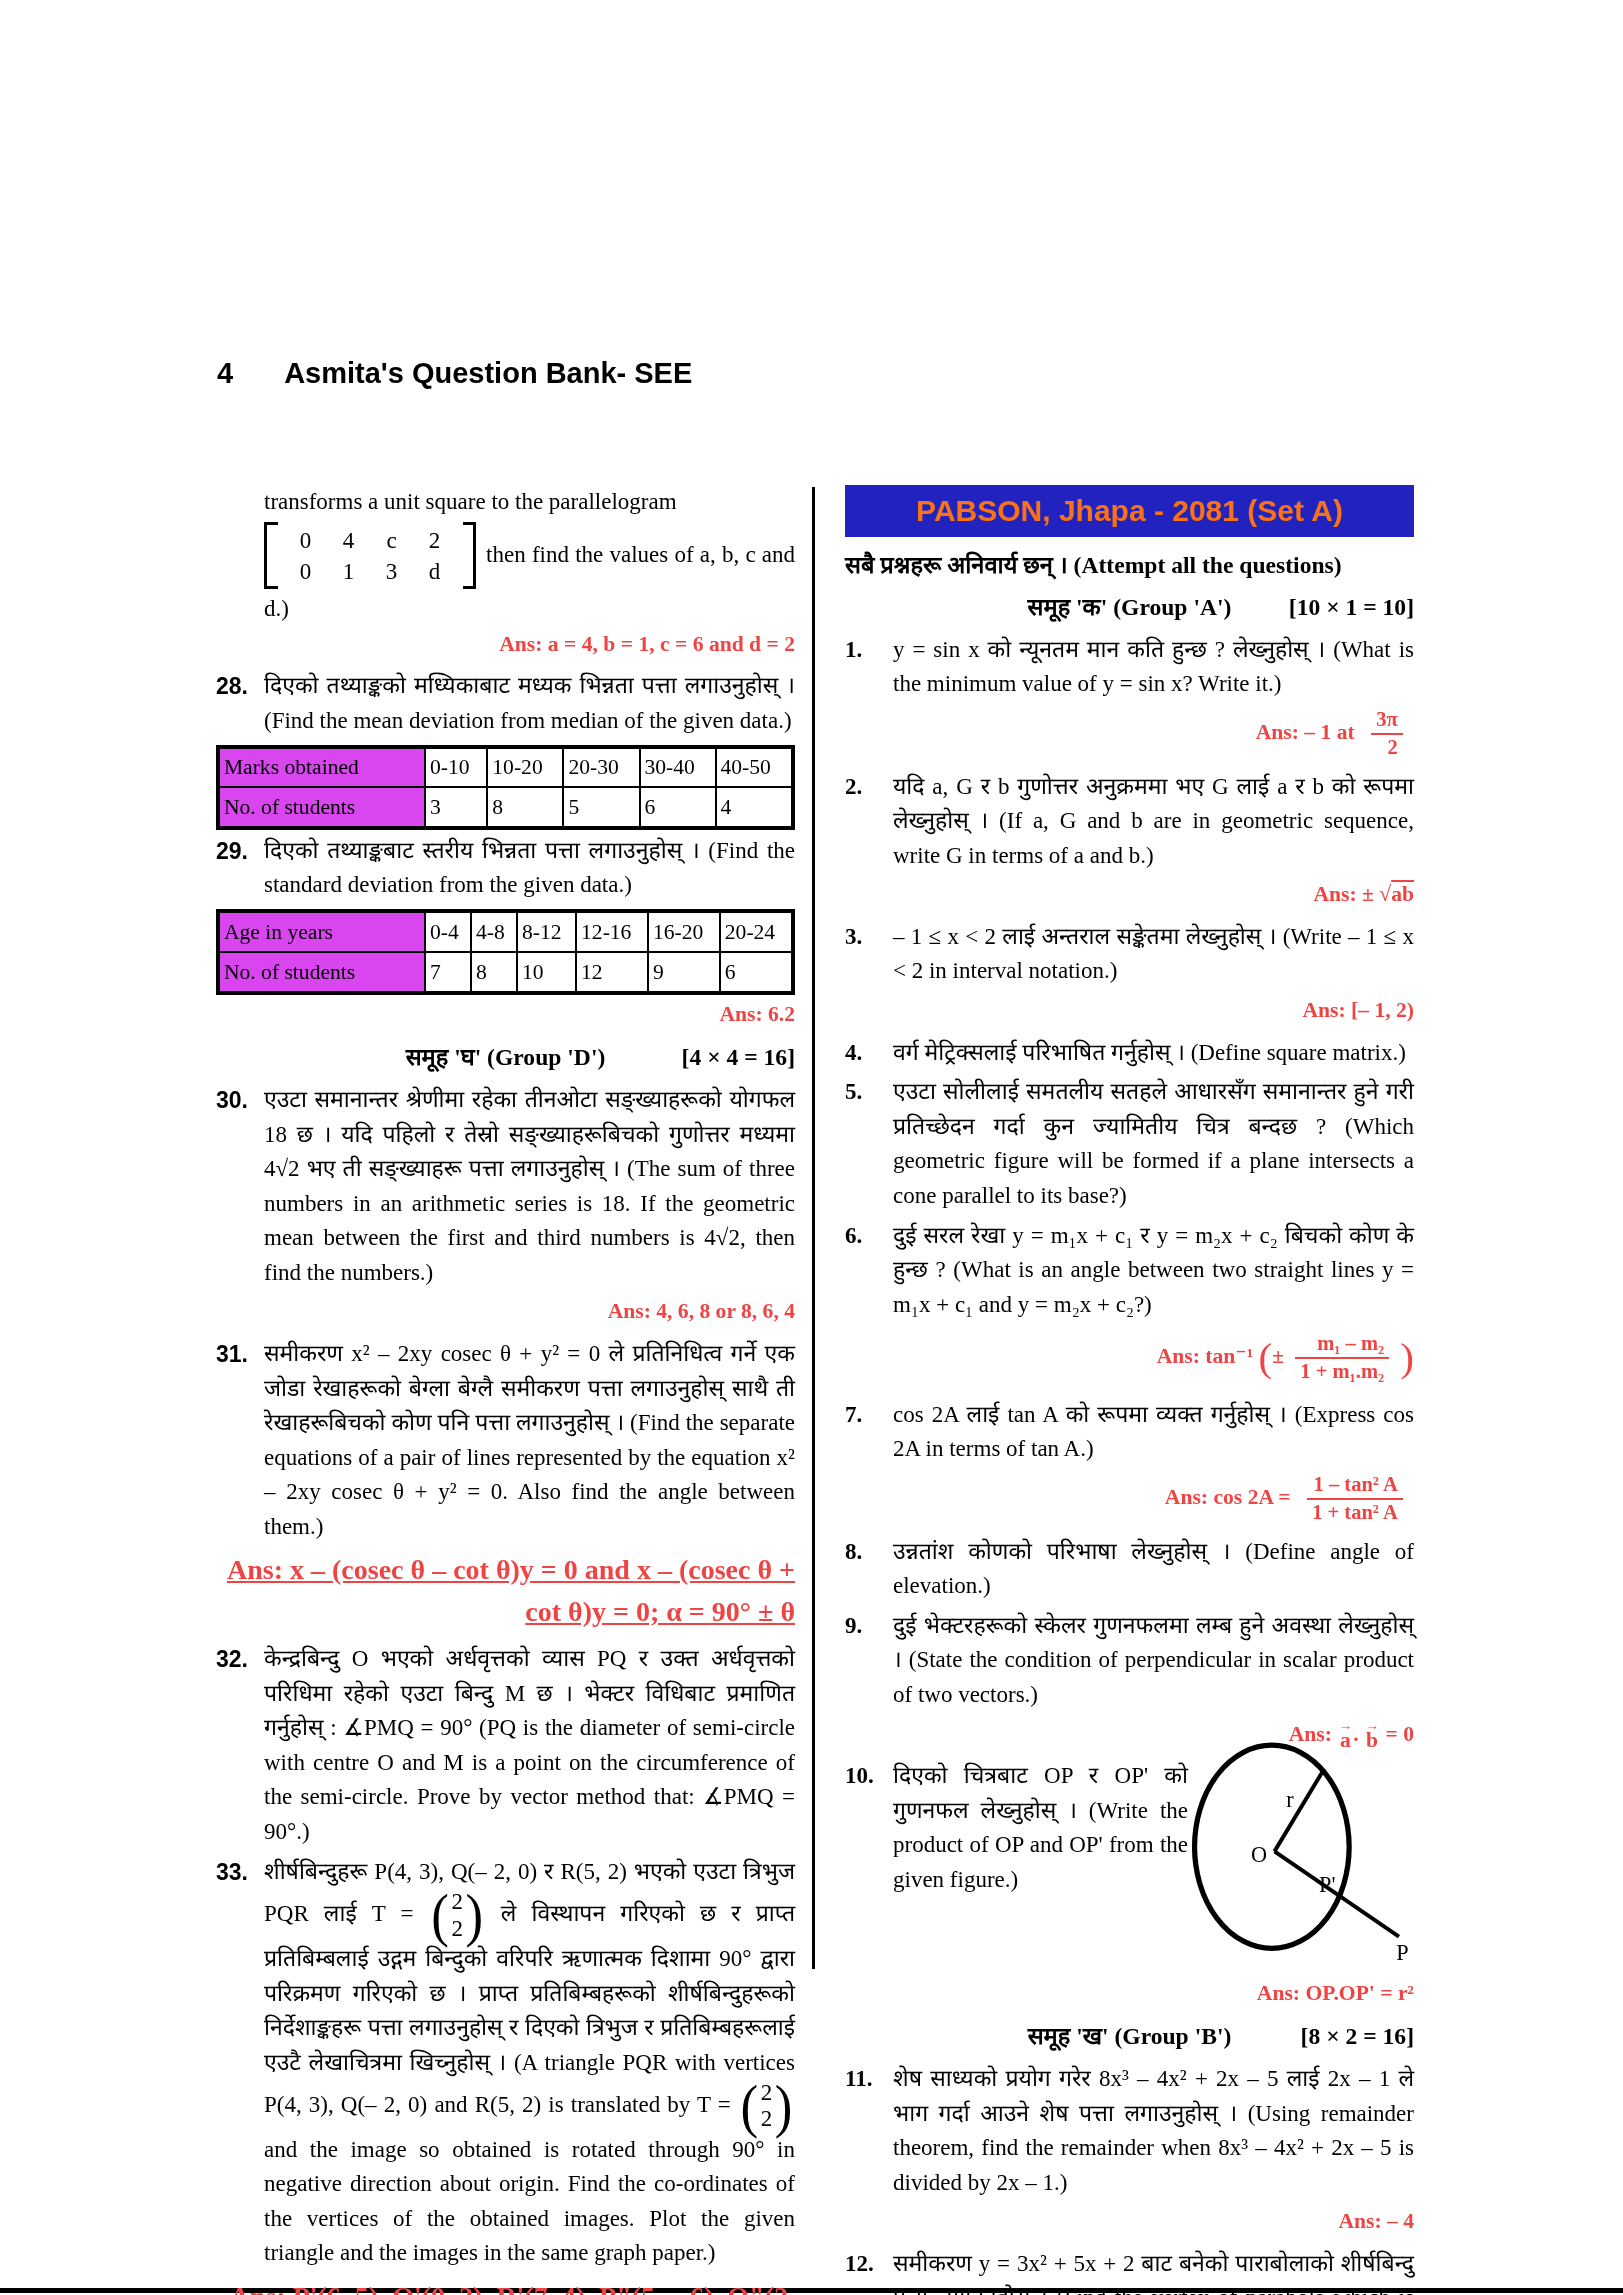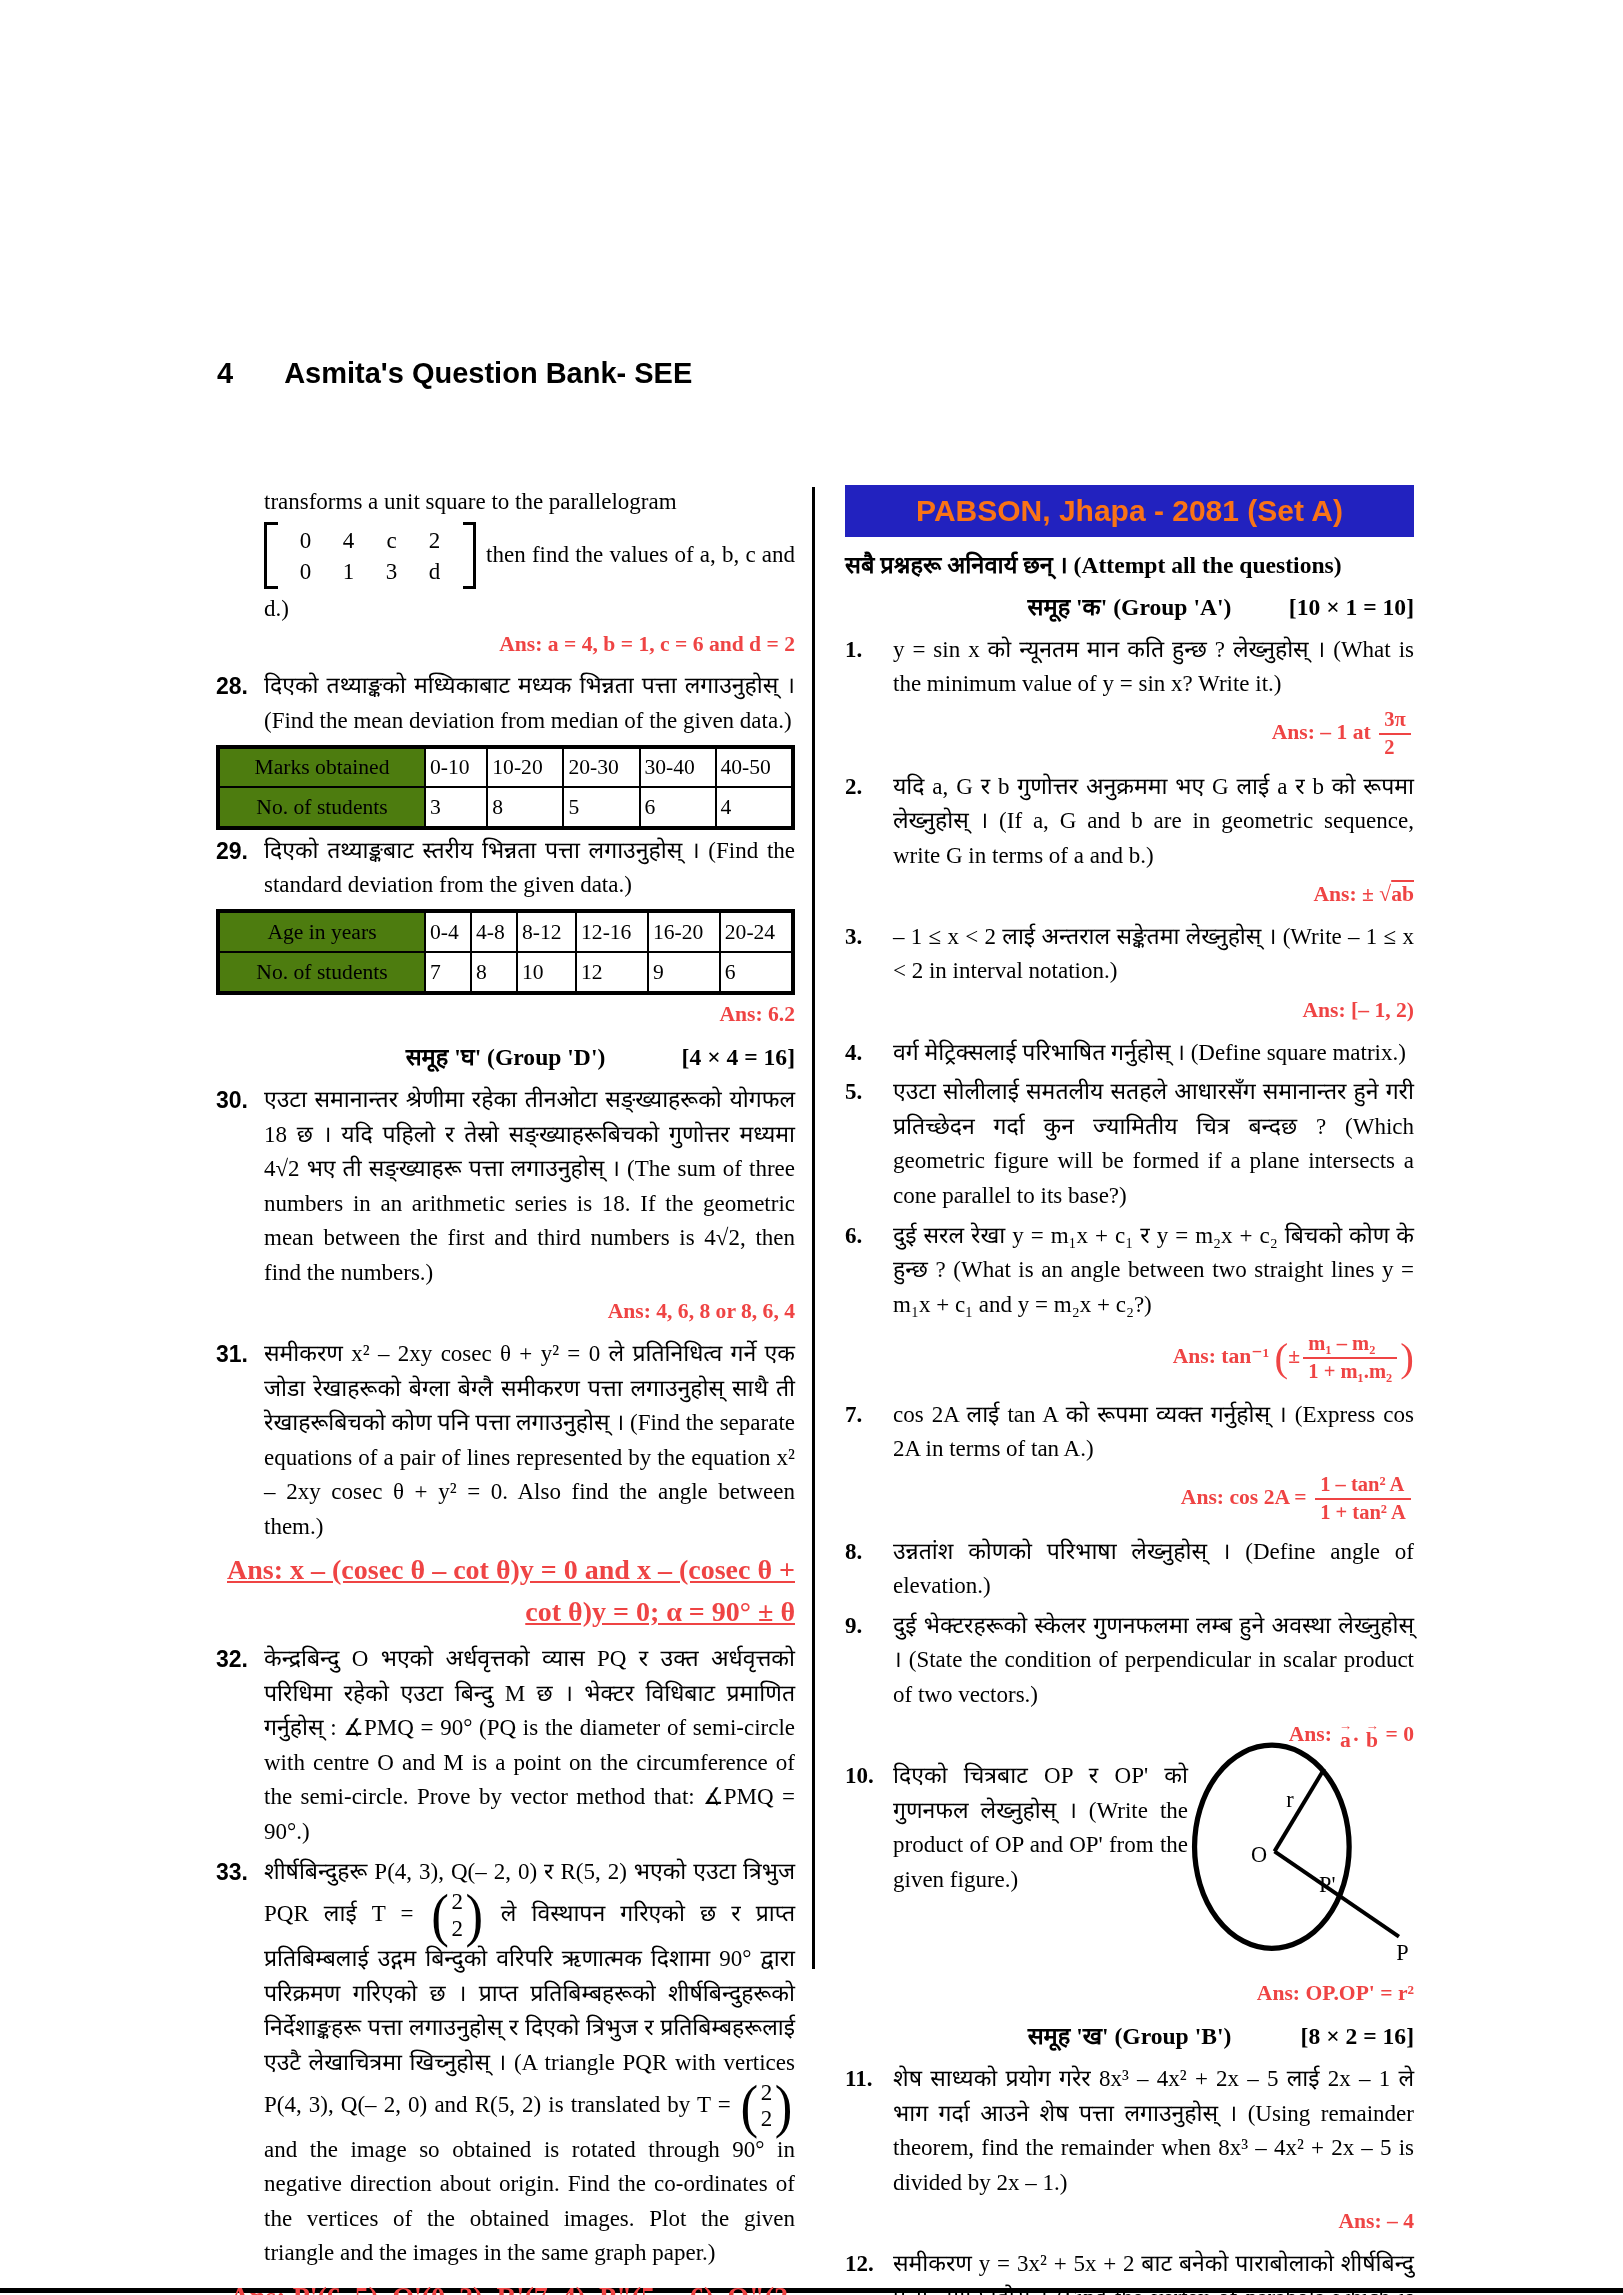--- a/index.html
+++ b/index.html
@@ -35,36 +35,36 @@
   .ans{ color:#ef4444; font-weight:bold; text-align:right; margin:1.3px 0 9.2px 0; font-size:21.6px; }
   .ans.small{ font-size:28px;text-decoration:underline; }
 
   
   .ghead{ position:relative; font-weight:bold; margin:6.5px 0 7.9px 0; text-align:center; font-size:23.6px; }
   .gmarks{ position:absolute; right:0; top:0; }
 
   
   table.data{ border-collapse:collapse; border:4.6px solid #000; margin:6.5px 0 3.9px 0; width:100%; }
   table.data td{ border:2.6px solid #000; padding:2.6px 3.9px; text-align:left; font-size:21.6px; }
-  table.data td.lab{ background:#4d7c0f; text-align:center; width:36%; }
+  table.data td.lab{ background:#d946ef; text-align:left; width:36%; }
 
   
   .matrix{ display:inline-flex; align-items:stretch; vertical-align:middle; margin:2.6px 3.9px 2.6px 0; }
   .mb{ width:10.5px; }
   .mbl{ border-left:3.9px solid #000; border-top:3.9px solid #000; border-bottom:3.9px solid #000; }
   .mbr{ border-right:3.9px solid #000; border-top:3.9px solid #000; border-bottom:3.9px solid #000; }
   .mgrid{ display:grid; grid-template-columns:repeat(4,43px); padding:2.6px 6.5px; justify-items:center; line-height:1.35; }
 
   
   .cvec{ display:inline-flex; align-items:center; vertical-align:middle; margin:0 2.6px; }
   .pgl{ font-size:2.3em; font-weight:400; line-height:0.9; transform:scaleY(1.12); }
   .cv{ display:inline-flex; flex-direction:column; align-items:center; line-height:1.15; padding:0 2.6px; }
 
   
-  .frac{ display:inline-block; vertical-align:middle; text-align:left; line-height:1.25; font-size:0.95em; margin:0 3px; }
+  .frac{ display:inline-block; vertical-align:middle; text-align:right; line-height:1.25; font-size:0.95em; margin:0 11px; }
   .frac .num{ display:block; border-bottom:2px solid currentColor; padding:0 5.2px; }
   .frac .den{ display:block; padding:0 5.2px; }
   .bigp{ font-size:1.9em; vertical-align:middle; font-weight:400; }
 
   
   .vec{ display:inline-flex; flex-direction:column; align-items:center; vertical-align:middle; line-height:0.9; margin:0 1.3px; }
   .vec .vec-arrow{ font-size:0.62em; line-height:0.7; }
 
   
   .radicand{ text-decoration:overline; }

